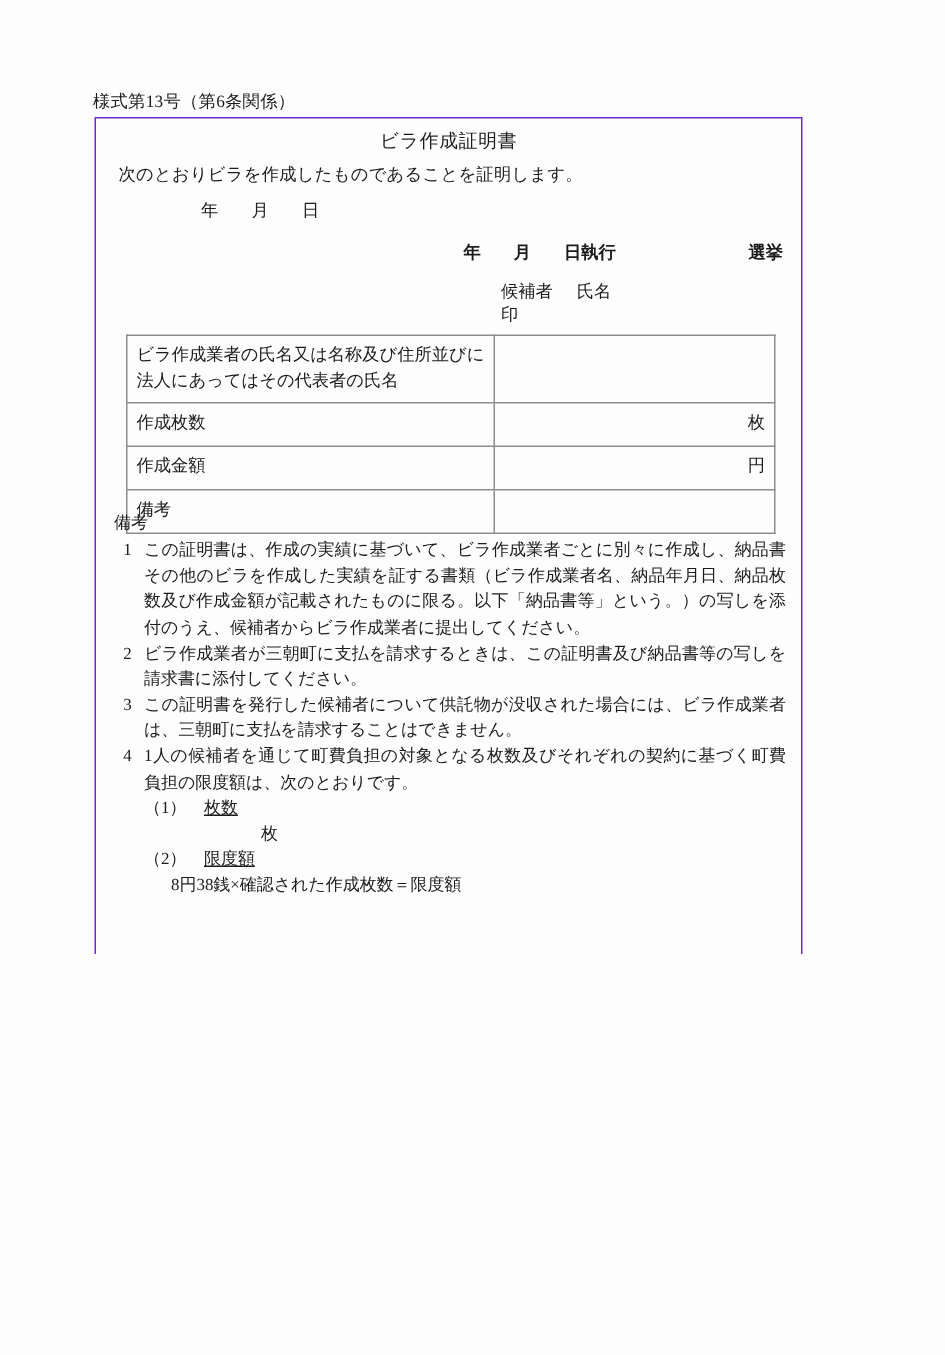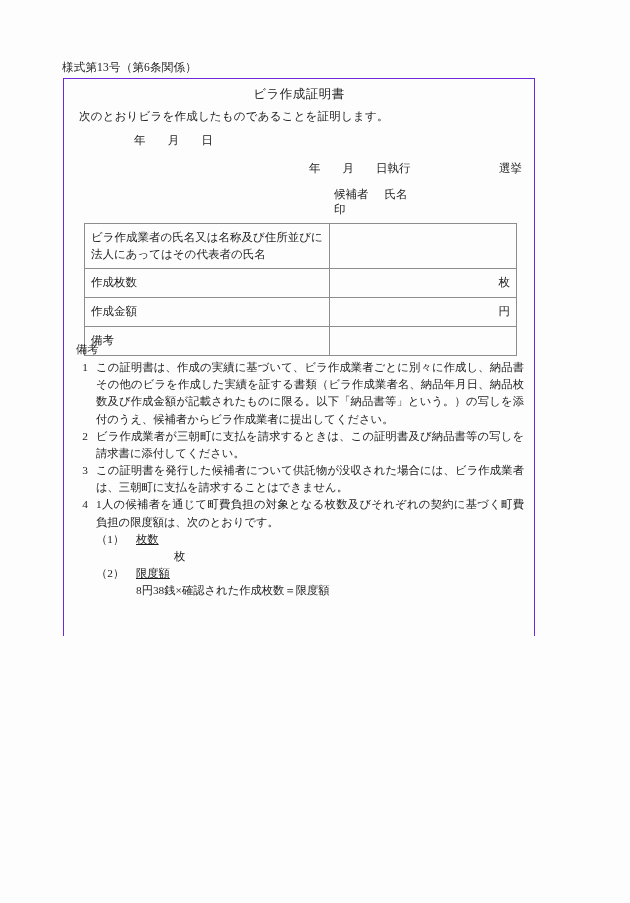--- a/index.html
+++ b/index.html
@@ -80,20 +80,21 @@
 
   .exec-row {
     position: absolute;
     top: 82px;
     left: 245px;
     right: 12px;
     font-size: 11.5px;
     display: flex;
     justify-content: space-between;
     align-items: baseline;
+    font-weight: bold;
   }
   .cand-row {
     position: absolute;
     top: 108px;
     left: 270px;
     right: 12px;
     font-size: 11.5px;
     display: flex;
     justify-content: space-between;
     align-items: baseline;
@@ -149,21 +150,21 @@
   .sub-item {
     display: flex;
     margin-left: 22px;
   }
   .sub-num { flex: 0 0 40px; }
   .sub-label { flex: 1 1 auto; text-decoration: underline; }
   .sub-value {
     margin-left: 100px;
   }
   .sub-value-wide {
-    margin-left: 62px;
+    margin-left: 40px;
   }
 </style>
 </head>
 <body>
 
 <div class="page">
 
   <div class="form-number">様式第13号（第6条関係）</div>
 
   <div class="frame">

